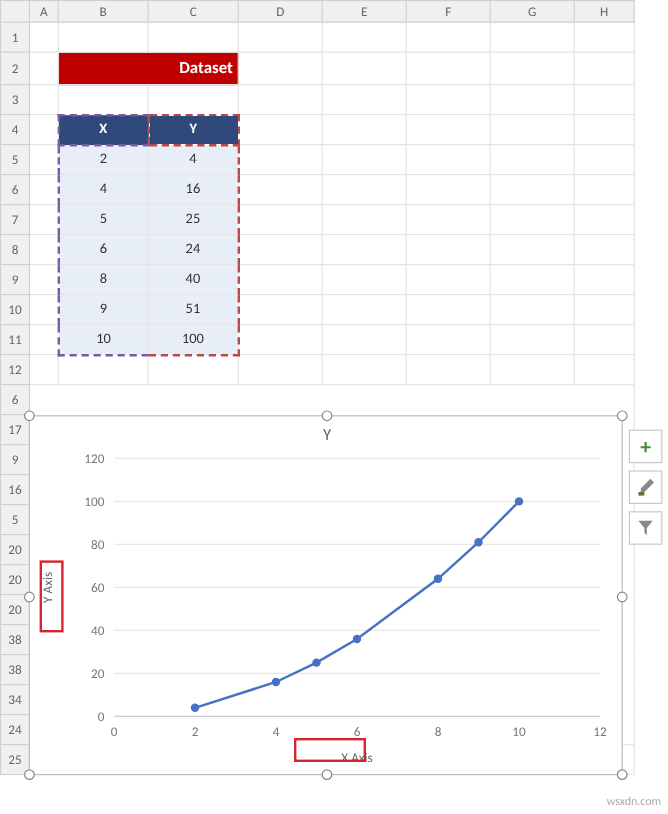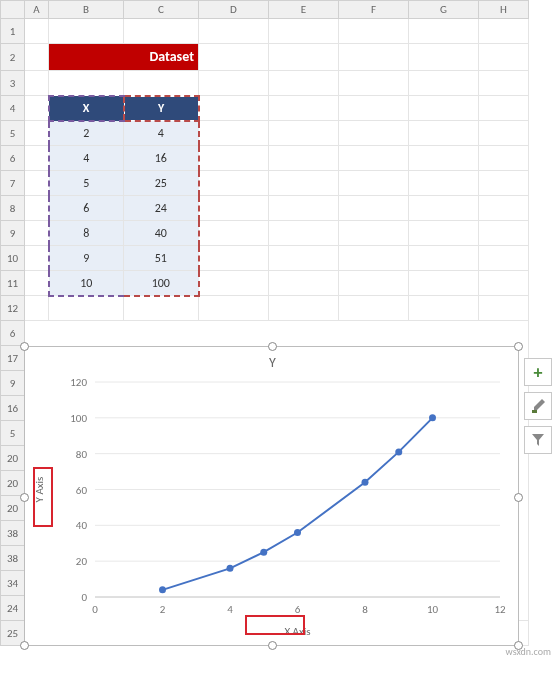--- a/index.html
+++ b/index.html
@@ -17,21 +17,21 @@
 .bd{background:#e8eef7;text-align:center;border:1px solid #8ea3c9}
 .bd.cx{border-left:2px dashed #7a5ba0}
 .bd.cy{border-right:2px dashed #b94a48}
 .bd.last{border-bottom:2px dashed #7a5ba0}
 .bd.lasty{border-bottom:2px dashed #b94a48}
 .chart-wrap{position:absolute;left:24px;top:346px;width:495px;height:300px;border:1px solid #bcbcbc;background:#fff}
 .sel{position:absolute;width:9px;height:9px;background:#fff;border:1px solid #888;border-radius:50%}
 .toolbtn{width:28px;height:28px;background:#fff;border:1px solid #c8c8c8;display:flex;align-items:center;justify-content:center;margin-bottom:6px;color:#555}
 .toolcol{position:absolute;left:524px;top:358px}
 .hl{border:2px solid #d8242e;position:absolute}
-.wm{position:absolute;right:6px;bottom:20px;font-size:10px;color:#aaa}
+.wm{position:absolute;right:6px;bottom:4px;font-size:10px;color:#aaa}
 svg text{font-family:Calibri,Arial,sans-serif}
 </style>
 </head>
 <body>
 
 <table class="sheet">
   <tbody>
       <tr class="colhdr">
     <td class="wA"></td>
         <td class="wA">A</td>

